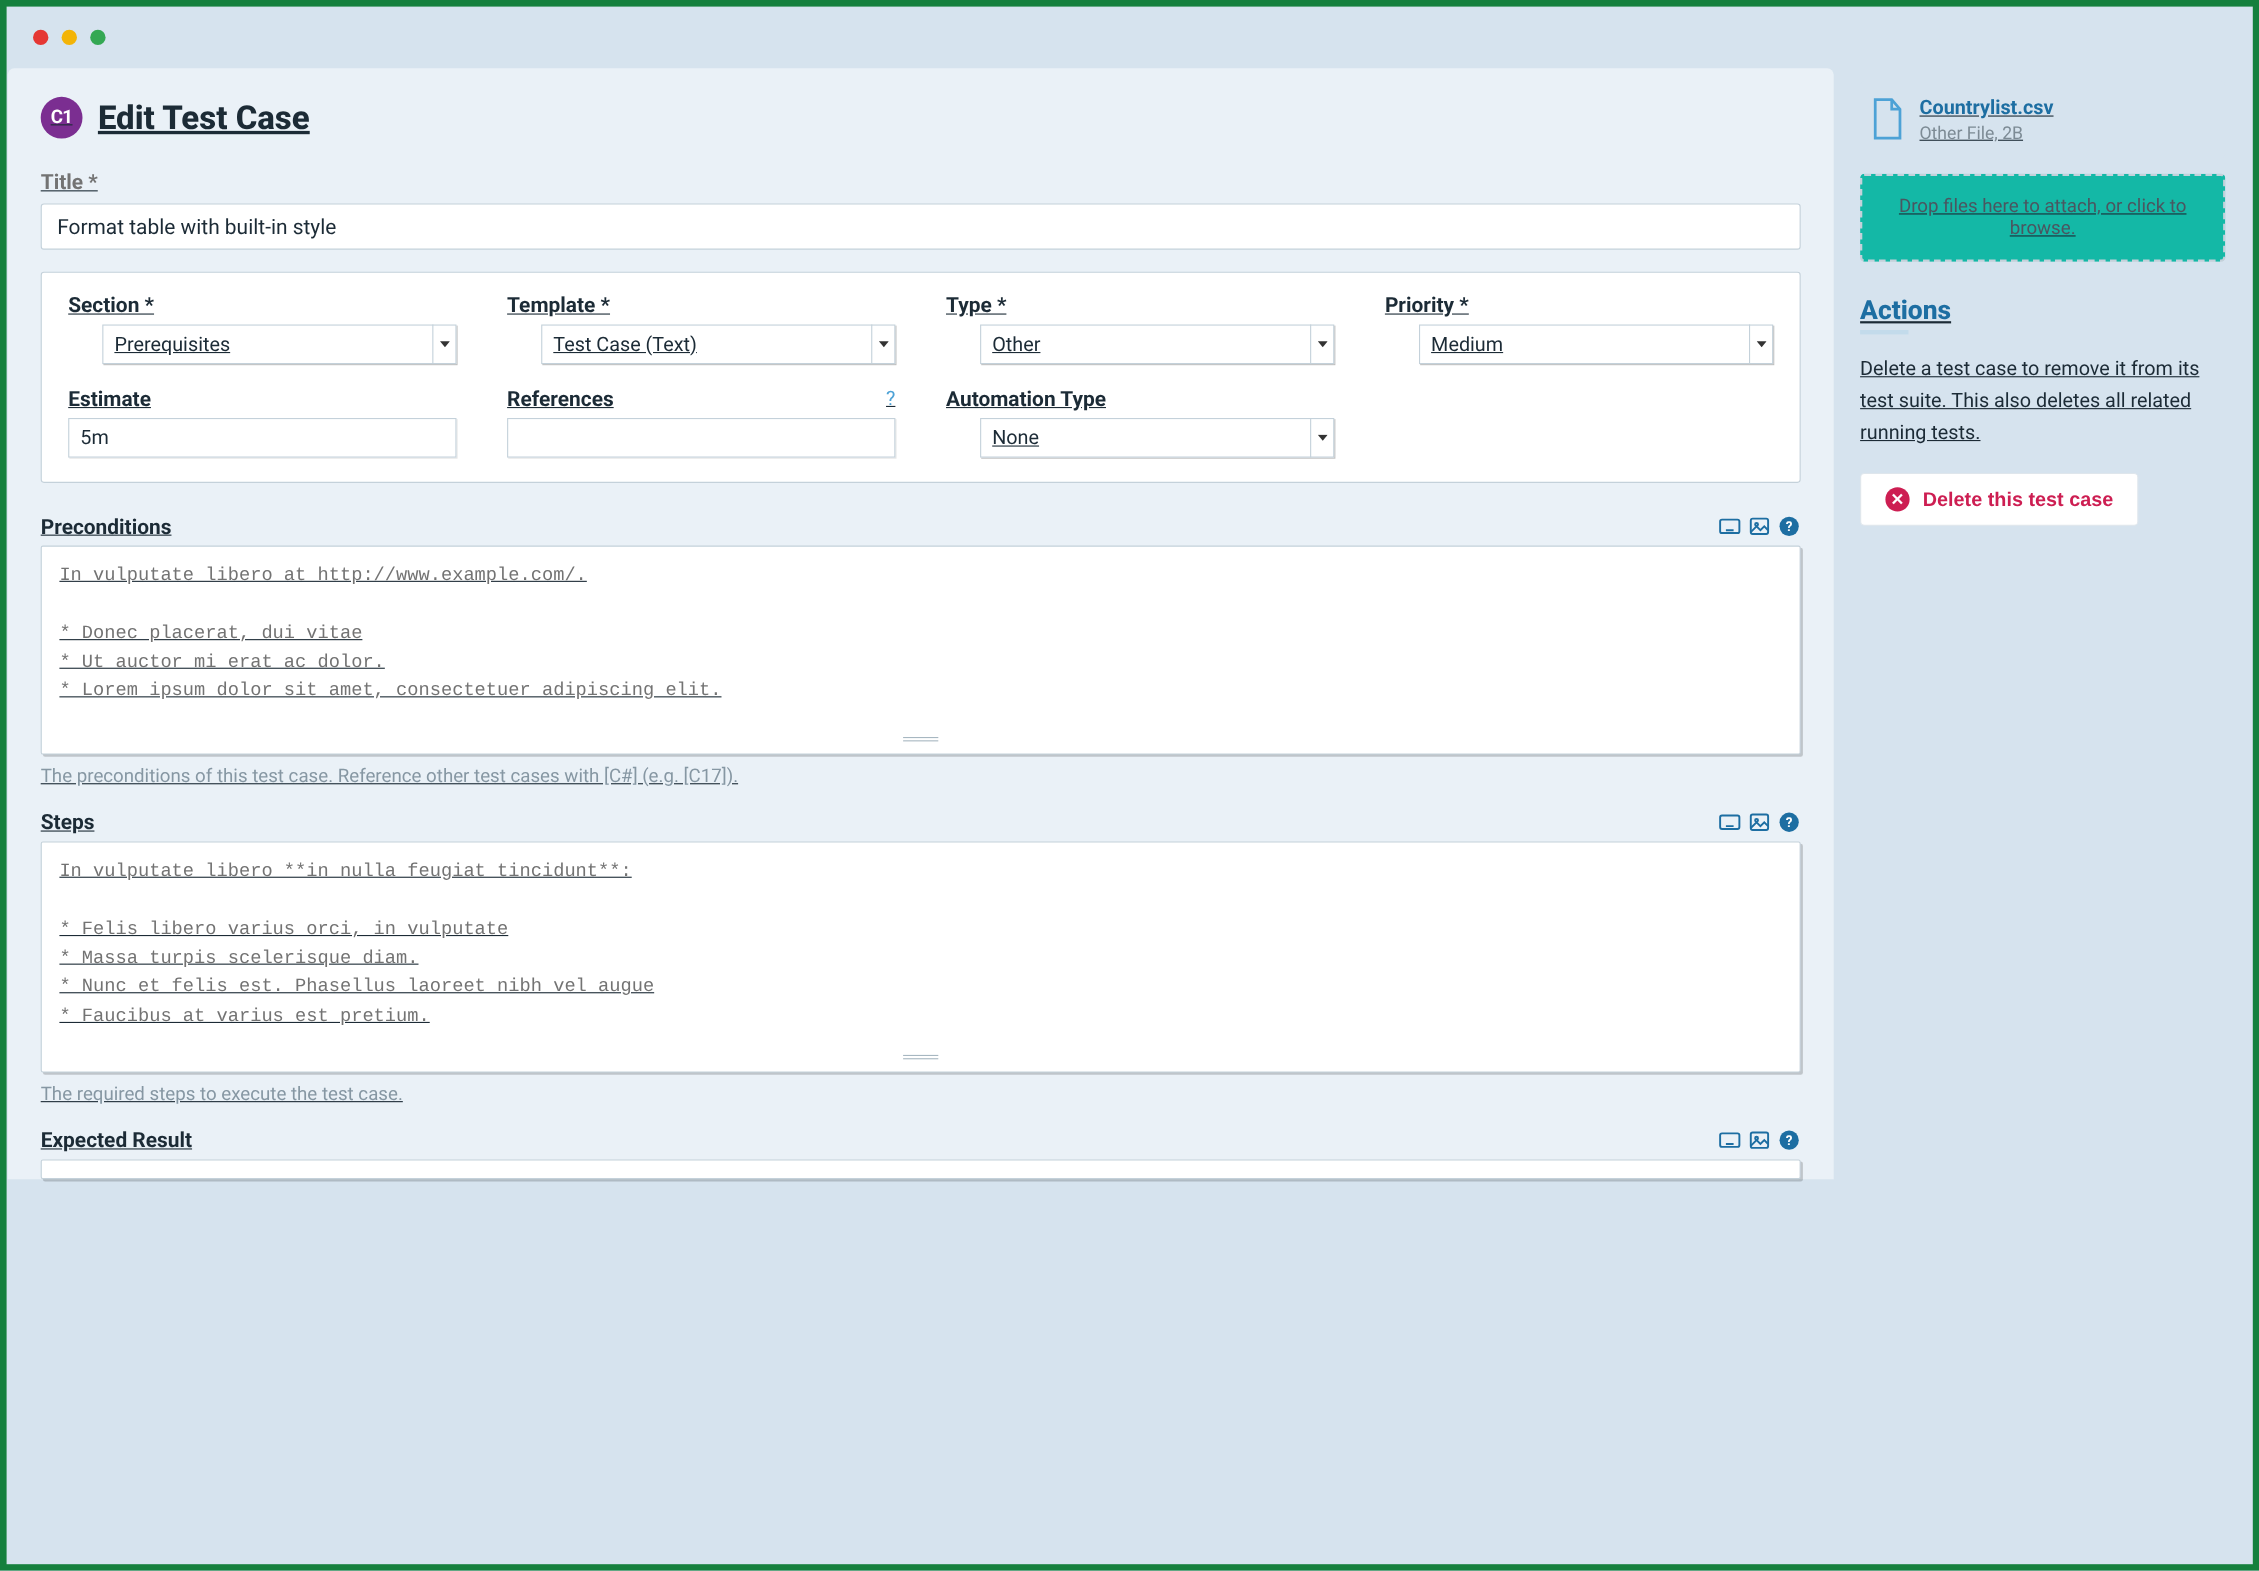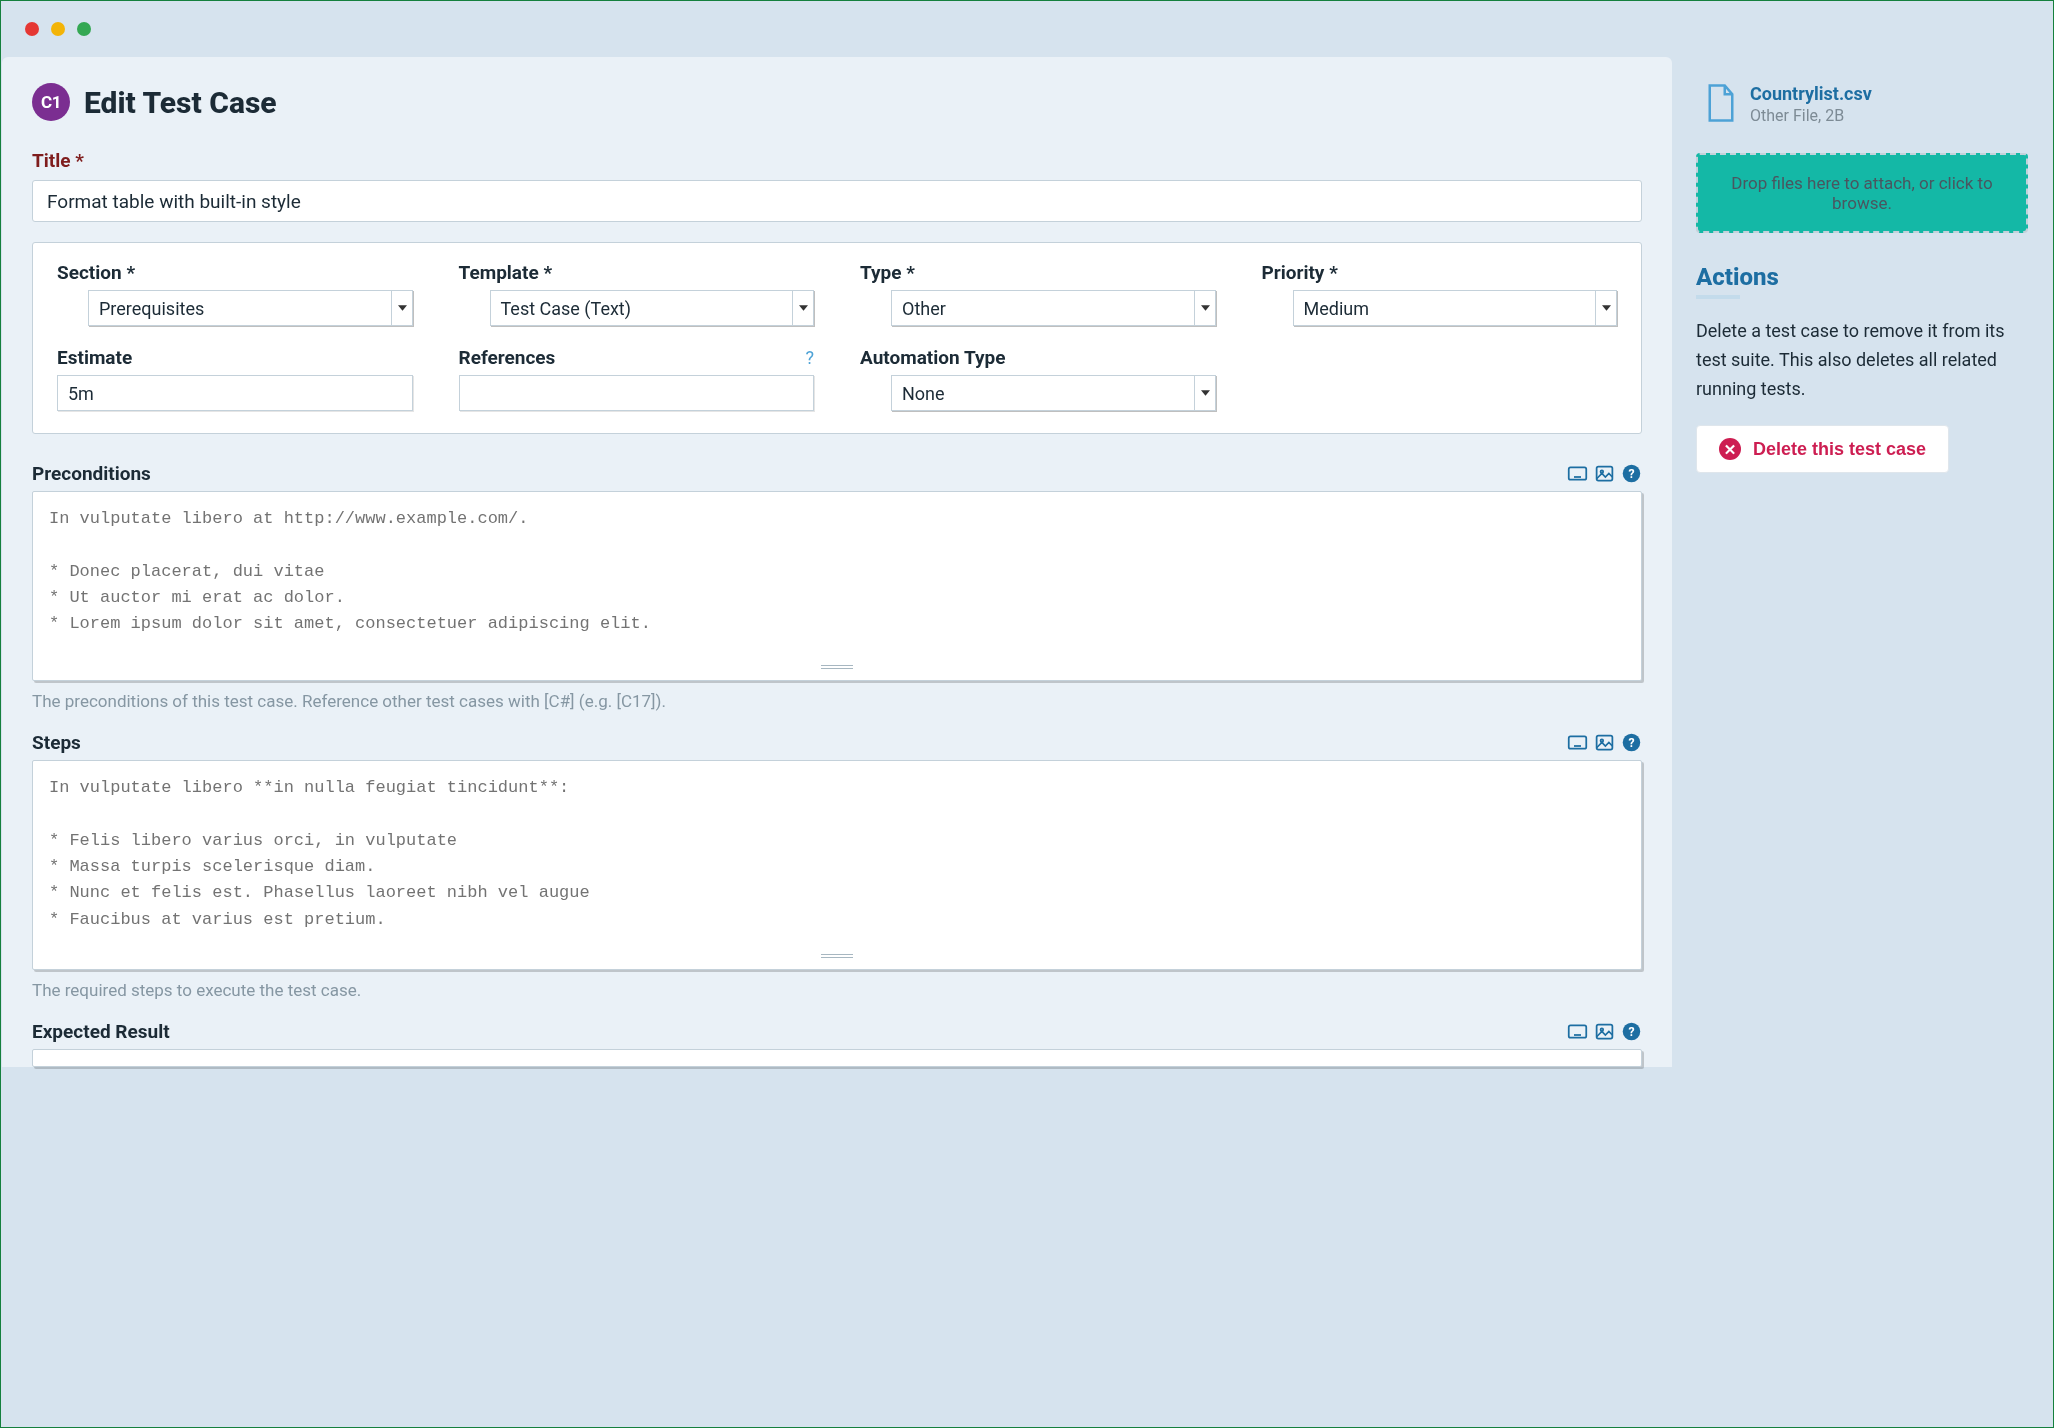--- a/index.html
+++ b/index.html
@@ -4,23 +4,24 @@
   <style>
     * { margin: 0; padding: 0; box-sizing: border-box; }
     body {
       font-family: -apple-system, BlinkMacSystemFont, "Segoe UI", Roboto, "Helvetica Neue", Arial, sans-serif;
       background: #d6e3ee;
       color: #1c2b36;
     }
     .browser-window {
       width: 100%;
       min-height: 100vh;
-      border: 1px solid #15803d;
+      border: 6px solid #15803d;
       background: #d6e3ee;
       position: relative;
+      text-decoration: underline;
     }
     .title-bar {
       height: 56px;
       display: flex;
       align-items: center;
       padding: 0 24px;
       gap: 12px;
     }
     .traffic-light {
       width: 14px;
@@ -72,21 +73,21 @@
       font-size: 30px;
       font-weight: 800;
       color: #1c2b36;
     }
 
     
     .field-group { margin-bottom: 20px; }
     .field-label {
       font-size: 19px;
       font-weight: 700;
-      color: #7f1d1d;
+      color: #737373;
       display: block;
       margin-bottom: 8px;
     }
     .text-input {
       width: 100%;
       height: 42px;
       background: #fff;
       border: 1px solid #c4d1da;
       border-radius: 3px;
       padding: 0 14px;

